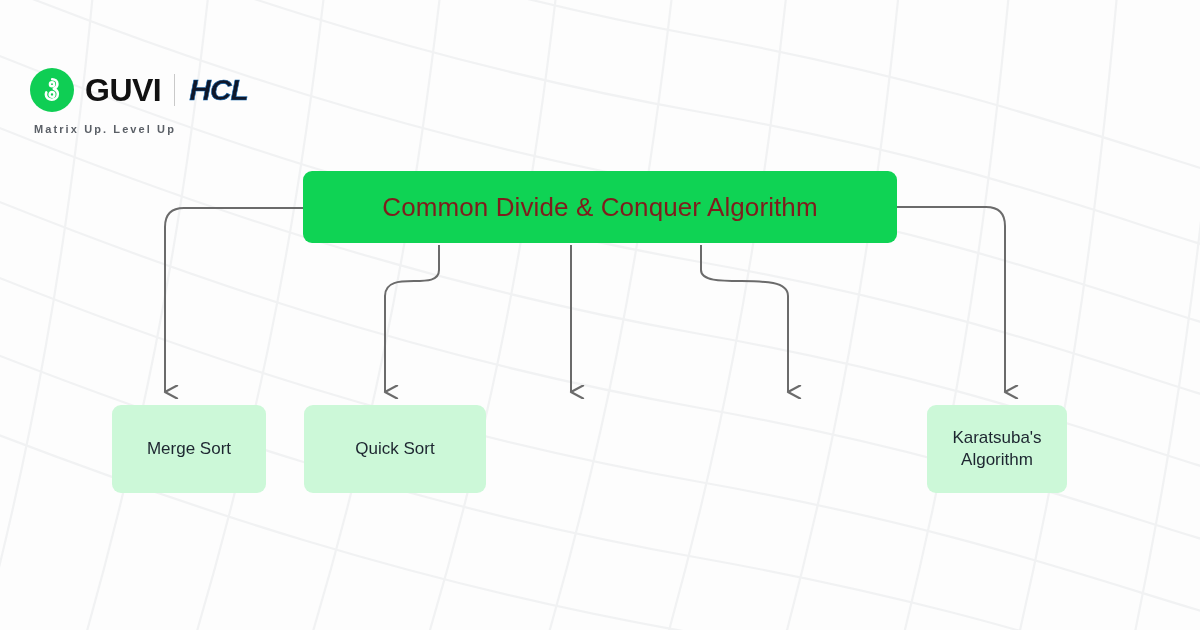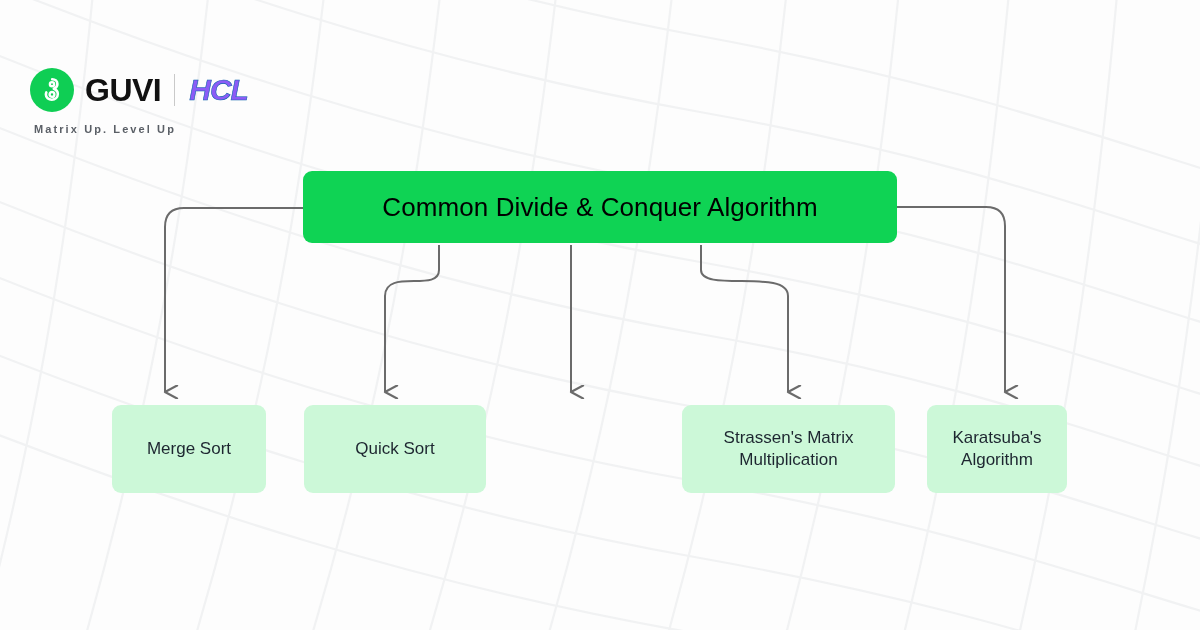--- a/index.html
+++ b/index.html
@@ -41,21 +41,21 @@
     font-size:32px; font-weight:bold; color:#111111;
     letter-spacing:-0.5px; margin-left:11px;
     font-family:"Liberation Sans", sans-serif;
   }
   .brand-sep {
     width:1px; height:32px; background:#c9c9c9;
     margin:0 14px 0 13px;
   }
   .hcl-word {
     font-size:30px; font-weight:bold; font-style:italic;
-    color:#8b5cf6; letter-spacing:-1px;
+    color:#0f172a; letter-spacing:-1px;
     font-family:"Liberation Sans", sans-serif;
     -webkit-text-stroke:0.6px #0f62ab;
   }
   #brand-tagline {
     margin-top:9px; margin-left:4px;
     font-size:11px; font-weight:bold;
     color:#5a5f66; letter-spacing:2.1px;
   }
 
   
@@ -69,21 +69,21 @@
     display:flex; align-items:center; justify-content:center;
     text-align:center;
   }
   #root-node {
     left:303px; top:171px;
     width:594px; height:72px;
     background:#0fd354;
     border-radius:9px;
   }
   #root-label {
-    font-size:26px; color:#000000; font-weight:normal;
+    font-size:26px; color:#7f1d1d; font-weight:normal;
     letter-spacing:0.1px;
   }
   .leaf {
     top:405px; height:88px;
     background:#ccf8d8;
     border-radius:9px;
     padding:0 10px;
   }
   .leaf-label {
     font-size:17px; color:#1d2630; line-height:22px;
@@ -163,26 +163,20 @@
     </span>
   </div>
 
   <div class="node leaf" style="left:304px;  width:182px;">
     <span class="leaf-label">
       <span>Quick Sort</span>
     </span>
   </div>
 
 
-  <div class="node leaf" style="left:682px;  width:213px;">
-    <span class="leaf-label">
-      <span>Strassen's Matrix</span><br>
-      <span>Multiplication</span>
-    </span>
-  </div>
 
   <div class="node leaf" style="left:927px;  width:140px;">
     <span class="leaf-label">
       <span>Karatsuba's</span><br>
       <span>Algorithm</span>
     </span>
   </div>
 
 </div>
 

